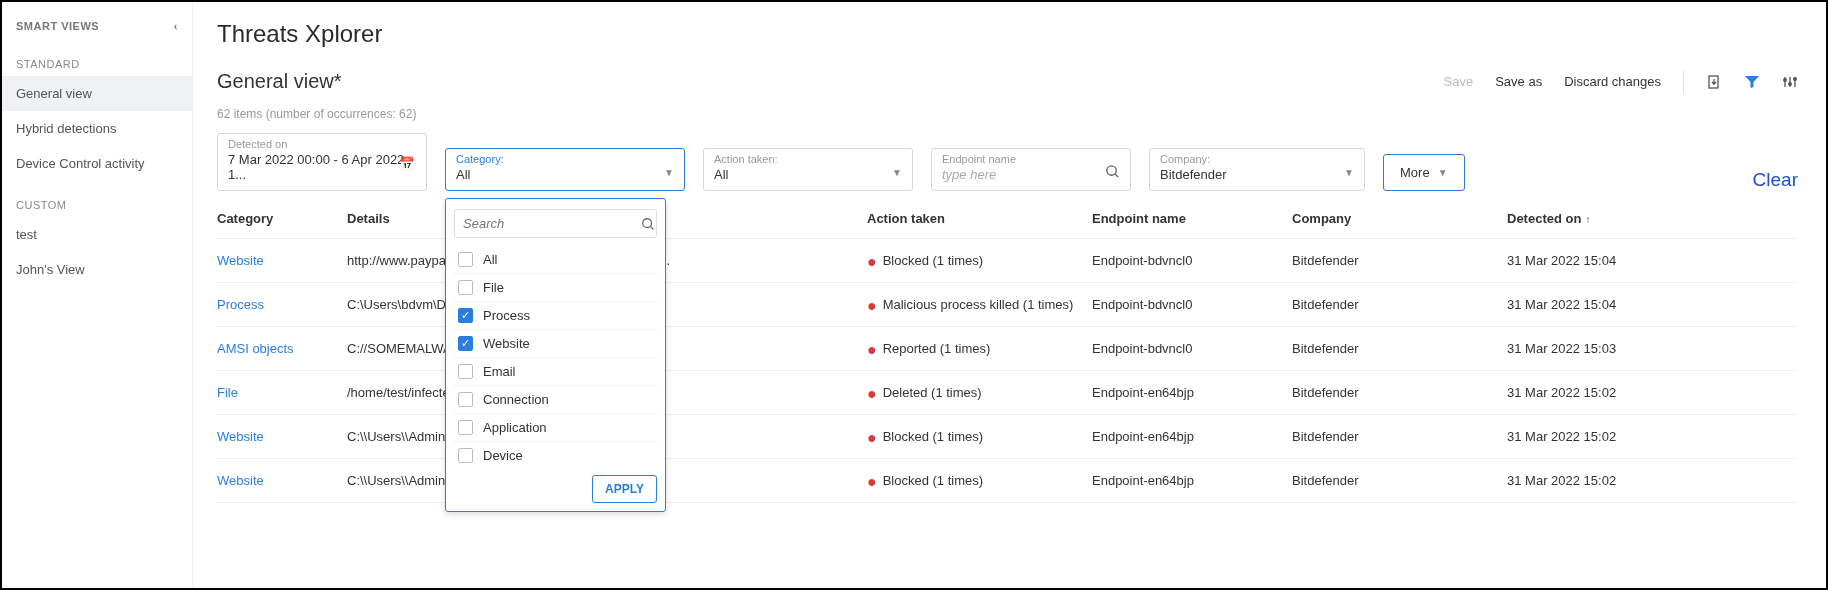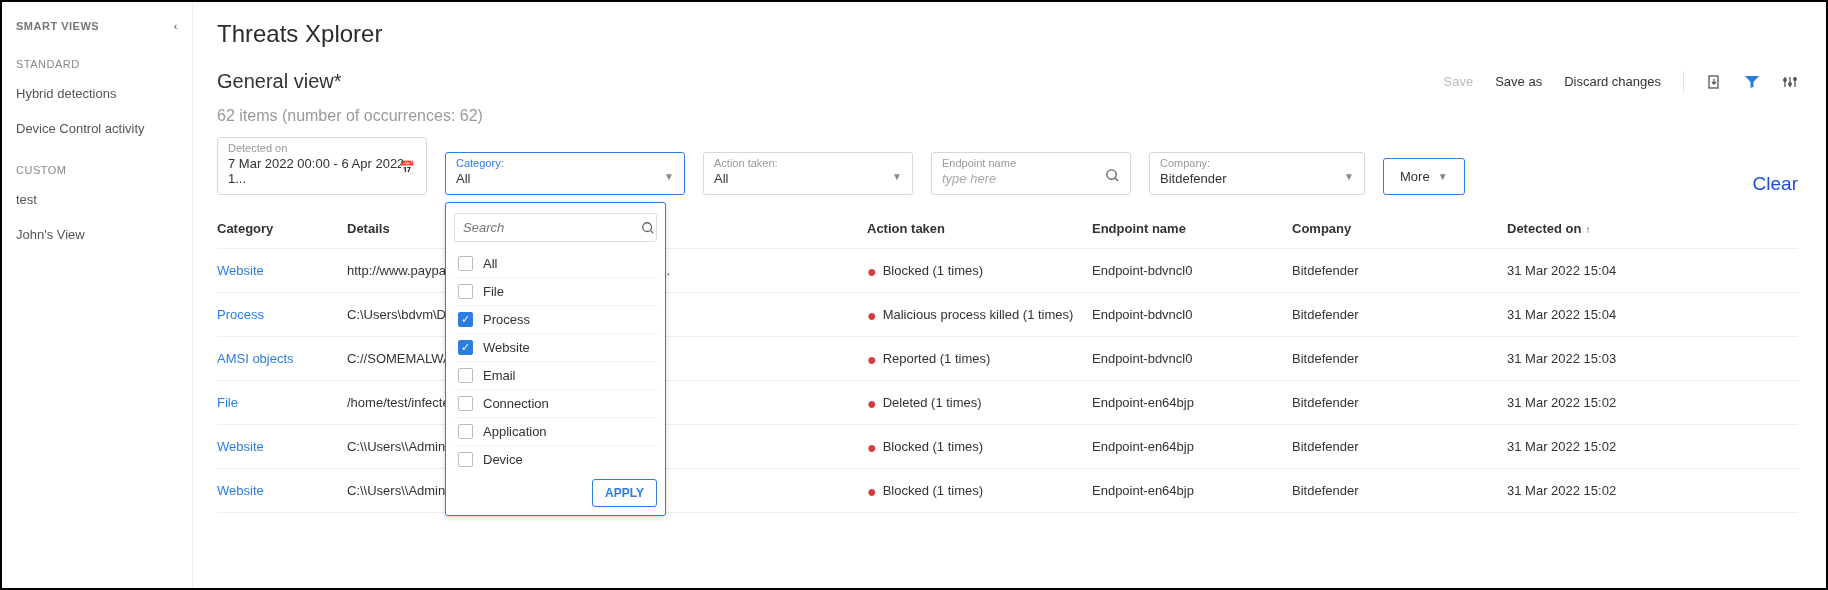--- a/index.html
+++ b/index.html
@@ -10,21 +10,21 @@
 .side-section-title{padding:18px 14px 6px;font-size:11px;color:#888;letter-spacing:.5px}
 .side-item{padding:10px 14px;font-size:13px;color:#555;cursor:pointer}
 .side-item.active{background:#eef2f5}
 .main{flex:1;padding:10px 28px 0 24px;overflow:hidden}
 h1.page-title{font-size:24px;font-weight:400;color:#2b2b2b;margin:8px 0 22px}
 .view-bar{display:flex;align-items:center;justify-content:space-between;margin-bottom:14px}
 .view-name{font-size:20px;font-weight:400;color:#333}
 .view-actions{display:flex;align-items:center;gap:22px;color:#333;font-size:13px}
 .view-actions .disabled{color:#bbb}
 .view-actions .icon{width:16px;height:16px;display:inline-flex;align-items:center;justify-content:center}
-.count{font-size:16px;color:#9a9a9a;margin:8px 0 12px}
+.count{font-size:12px;color:#9a9a9a;margin:8px 0 12px}
 .filter-row{display:flex;align-items:flex-end;gap:18px;position:relative}
 .filter-box{border:1px solid #d7d7d7;border-radius:3px;padding:4px 10px 8px;position:relative;background:#fff}
 .filter-box .fb-label{font-size:11px;color:#999;display:block;margin-bottom:2px}
 .filter-box .fb-value{font-size:13px;color:#333}
 .filter-box.cat{border:1.5px solid #2b7de0;width:240px}
 .filter-box.cat .fb-label{color:#2b7de0}
 .filter-box .chev{position:absolute;right:10px;top:50%;transform:translateY(-30%);font-size:10px;color:#888}
 .filter-box.date{width:210px}
 .filter-box.date .cal{position:absolute;right:10px;top:50%;transform:translateY(-40%);font-size:13px;color:#666}
 .filter-box.act{width:210px}
@@ -37,21 +37,21 @@
 .dropdown{position:absolute;top:50px;left:0;width:221px;background:#fff;border:1.5px solid #2b7de0;border-radius:3px;box-shadow:0 2px 6px rgba(0,0,0,.15);z-index:50;padding:10px 8px 8px}
 .dd-search{display:flex;align-items:center;border:1px solid #ddd;border-radius:3px;padding:6px 8px;margin-bottom:8px}
 .dd-search input{border:none;outline:none;font-style:italic;color:#888;font-size:13px;flex:1}
 .dd-list{max-height:260px;overflow:auto}
 .dd-item{display:flex;align-items:center;gap:10px;padding:6px 4px;font-size:13px;color:#333;border-top:1px solid #f2f2f2}
 .dd-item:first-child{border-top:none}
 .cb{width:15px;height:15px;border:1px solid #bbb;border-radius:2px;display:inline-flex;align-items:center;justify-content:center;background:#fff}
 .cb.checked{background:#2b7de0;border-color:#2b7de0;color:#fff;font-size:11px}
 .apply-row{display:flex;justify-content:flex-end;margin-top:6px}
 .apply-btn{border:1.5px solid #2b7de0;color:#2b7de0;background:#fff;border-radius:3px;padding:6px 12px;font-size:12px;font-weight:600;cursor:pointer}
-.tbl{margin-top:20px}
+.tbl{margin-top:14px}
 .thead,.trow{display:grid;grid-template-columns:130px 520px 225px 200px 215px 200px;align-items:center}
 .thead{font-weight:600;color:#333;padding:6px 0 12px;border-bottom:1px solid #eee}
 .trow{padding:14px 0;border-bottom:1px solid #eee;color:#333}
 .trow .cat{color:#2b7de0;cursor:pointer}
 .dot{color:#d93939;font-size:16px;line-height:0;margin-right:6px;vertical-align:middle}
 .thead .sort{font-size:10px;margin-left:4px;vertical-align:middle}
 .funnel{color:#2b7de0}
 svg{display:block}
 .divider{width:1px;height:22px;background:#e0e0e0}
 </style>
@@ -59,20 +59,21 @@
 <body>
 
 <div class="layout">
   <aside class="sidebar">
     <div class="side-header">
       <span>SMART VIEWS</span>
       <span>‹</span>
     </div>
     <div class="side-section-title">STANDARD</div>
     <div id="std-items">
+        <div class="side-item active">General view</div>
         <div class="side-item">Hybrid detections</div>
         <div class="side-item">Device Control activity</div>
       </div>
     <div class="side-section-title">CUSTOM</div>
     <div id="cust-items">
         <div class="side-item">test</div>
         <div class="side-item">John's View</div>
       </div>
   </aside>
 

